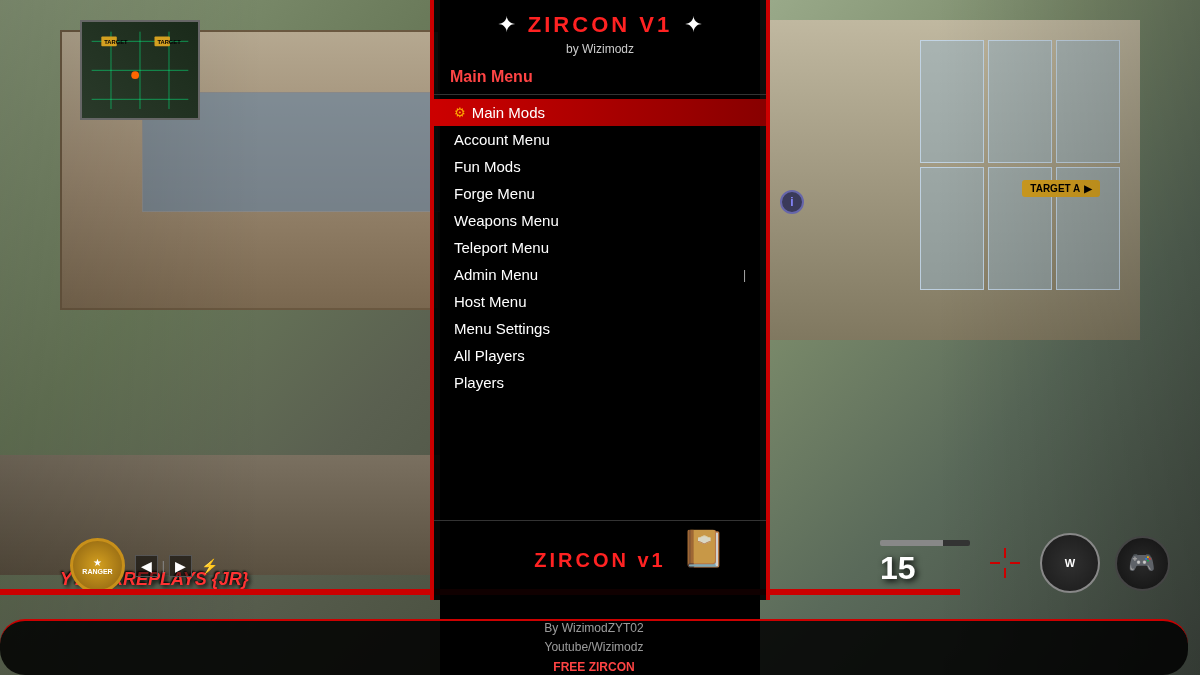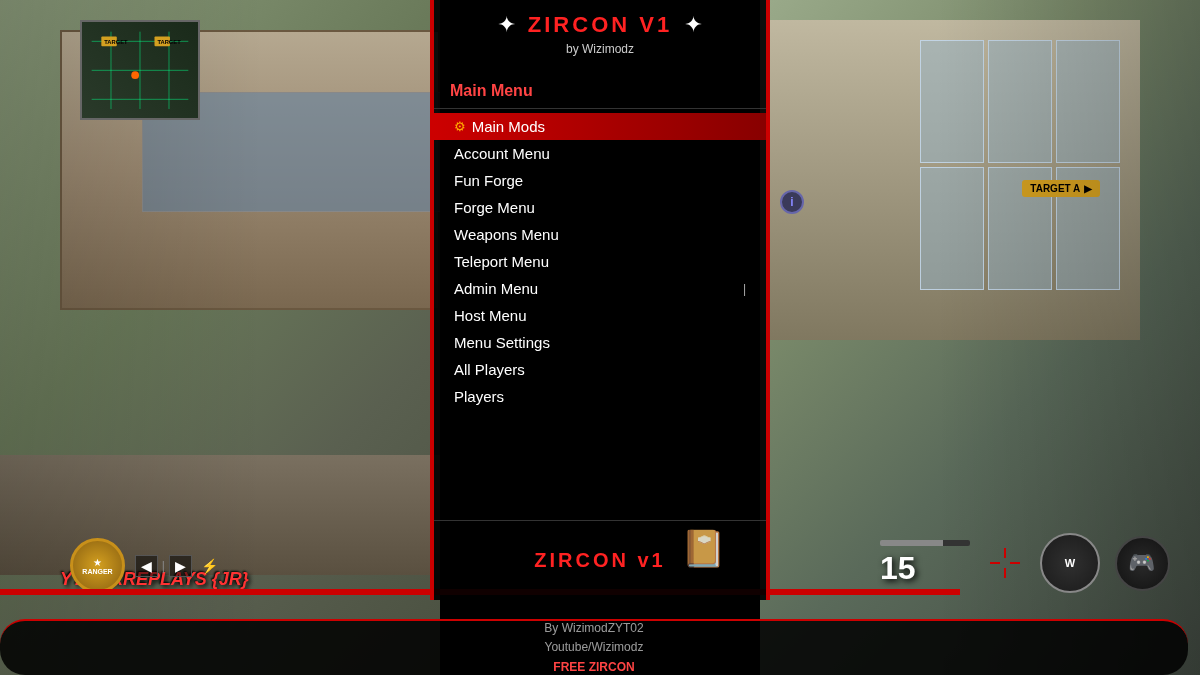--- a/index.html
+++ b/index.html
@@ -265,21 +265,21 @@
       color: #ff2222;
       font-size: 22px;
       font-weight: bold;
       letter-spacing: 3px;
       text-transform: uppercase;
     }
 
     .menu-subtitle {
       color: #cccccc;
       font-size: 12px;
-      margin-bottom: 20px;
+      margin-bottom: 6px;
     }
 
     .menu-section-title {
       color: #ff4444;
       font-size: 16px;
       font-weight: bold;
       align-self: flex-start;
       padding-top: 6px;
     }
 
@@ -510,21 +510,21 @@
     <div class="menu-item active">
       <span class="menu-item-icon">⚙</span>
       <span>Main Mods</span>
     </div>
 
     <div class="menu-item">
       <span>Account Menu</span>
     </div>
 
     <div class="menu-item">
-      <span>Fun Forge</span>
+      <span>Fun Mods</span>
     </div>
 
     <div class="menu-item">
       <span>Forge Menu</span>
     </div>
 
     <div class="menu-item">
       <span>Weapons Menu</span>
     </div>
 

